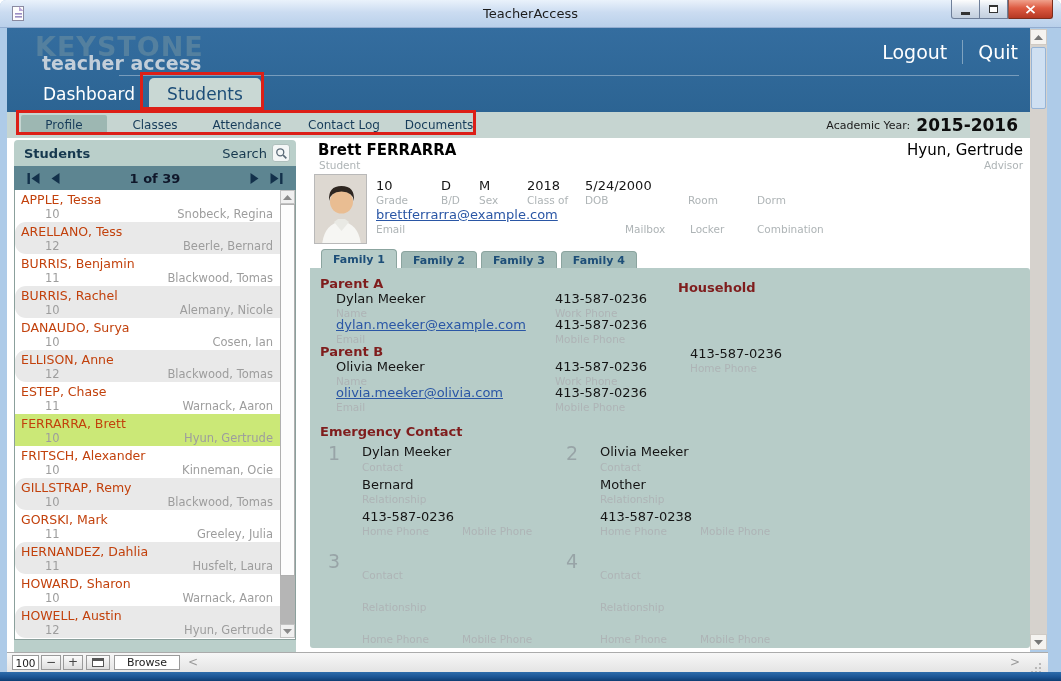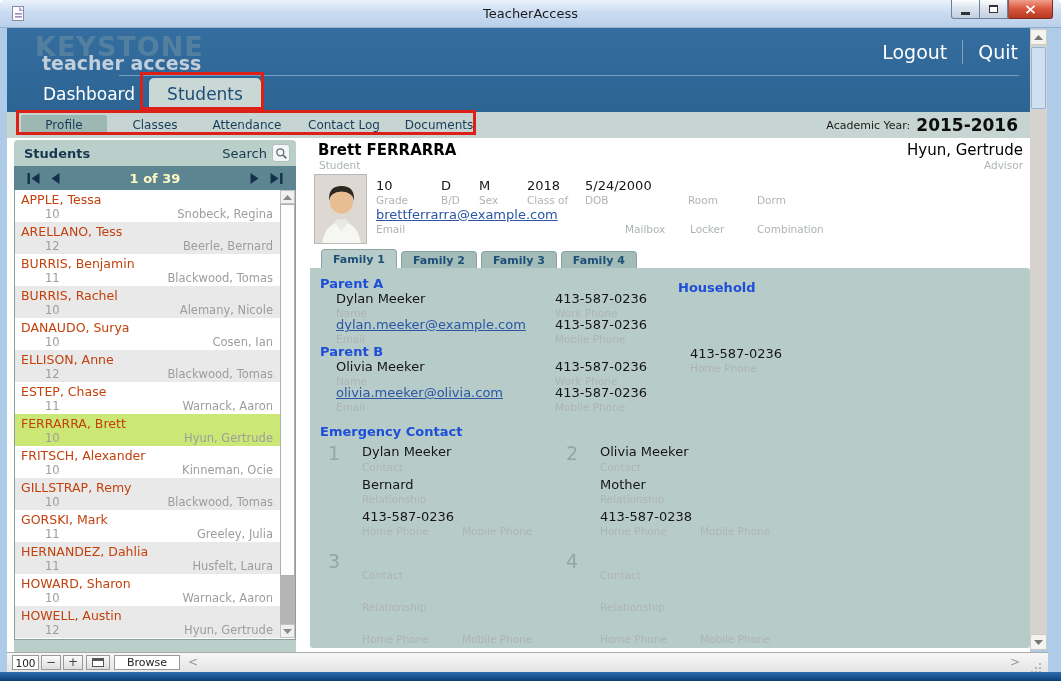--- a/index.html
+++ b/index.html
@@ -47,24 +47,24 @@
   .main { position:absolute; left:7px; top:138px; width:1023px; height:514px; background:#fff; }
 
   
   .lpanel { position:absolute; left:7px; top:2px; width:282px; height:512px; }
   .lphead { height:26px; background:#bacfca; border-radius:4px 4px 0 0; display:flex; align-items:center; padding:0 6px 0 10px; }
   .lptitle { font-size:13px; font-weight:bold; color:#16384e; flex:1; }
   .lpsearch { font-size:13px; color:#16384e; margin-right:5px; cursor:pointer;margin-left:16px; }
   .magbox { width:18px; height:18px; background:#f4f7f7; border:1px solid #aebfbc; border-radius:3px; display:flex; align-items:center; justify-content:center; cursor:pointer; }
   .lppager { height:24px; background:#5d8591; display:flex; align-items:center; padding:0 8px; }
   .pgbtn { display:flex; align-items:center; padding:0 5px; cursor:pointer; }
-  .pgtext { flex:1; text-align:center; font-size:13px; font-weight:bold; color:#fef9c3; }
+  .pgtext { flex:1; text-align:center; font-size:13px; font-weight:bold; color:#0f172a; }
   .lplist { position:relative; height:450px; background:#fff; border:1px solid #8ba09c; border-top:none; overflow:hidden; }
   .slrow { position:relative; height:32px; background:#fff; cursor:pointer; }
-  .slrow.alt { background:#e9e9e9; }
+  .slrow.alt { background:#e9e9e9;border-radius:11px; }
   .slrow.sel { background:#cbe877; }
   .slrow .nm { position:absolute; left:6px; top:2px; font-size:12.5px; color:#c2410c; white-space:nowrap; }
   .slrow .gr { position:absolute; left:30px; top:17px; font-size:11.5px; color:#9d9d9d; }
   .slrow .ad { position:absolute; right:22px; top:17px; font-size:11.5px; color:#9d9d9d; white-space:nowrap; }
   .lpscroll { position:absolute; right:0; top:0; width:15px; height:448px; background:#b5b5b5; }
   .sbtn { position:absolute; left:0; width:15px; height:14px; background:#f0f0f0; border:1px solid #c2c2c2; display:flex; align-items:center; justify-content:center; }
   .sbtn.up { top:0; } .sbtn.down { bottom:0; }
   .sthumb { position:absolute; left:0; top:14px; width:15px; height:372px; background:#fdfdfd; border:1px solid #b0b0b0; }
   .lpfoot { height:12px; background:#bacfca; }
 
@@ -78,21 +78,21 @@
   .fval { height:16px; font-size:13px; color:#151515; white-space:nowrap; }
   .flabel { font-size:10.5px; color:#aeb4b6; white-space:nowrap; }
   a.link { color:#2a56a5; text-decoration:underline; font-size:13px; cursor:pointer; }
 
   
   .ftabs { position:absolute; left:314px; top:111px; display:flex; gap:4px; align-items:flex-end; height:19px; }
   .ftab { height:17px; line-height:17px; padding:0 11px; font-size:11px; font-weight:bold; color:#1d4e78;
     background:#a4bcb8; border:1px solid #8ba49f; border-bottom:none; border-radius:4px 4px 0 0; cursor:pointer; }
   .ftab.active { height:19px; line-height:19px; background:#b7ccc8; }
   .fpanel { position:absolute; left:303px; top:130px; width:720px; height:380px; background:#b7ccc8; border-radius:0 3px 3px 3px; }
-  .sect { position:absolute; font-size:13px; font-weight:bold; color:#1d4ed8; white-space:nowrap; }
+  .sect { position:absolute; font-size:13px; font-weight:bold; color:#7f1d1d; white-space:nowrap; }
 
   
   .egrid { position:absolute; inset:0; }
   .eslot { position:absolute; width:238px; height:98px; }
   .eslot:nth-child(1){ left:14px; top:174px; }
   .eslot:nth-child(2){ left:252px; top:174px; }
   .eslot:nth-child(3){ left:14px; top:282px; }
   .eslot:nth-child(4){ left:252px; top:282px; }
   .enum { position:absolute; left:4px; top:0; font-size:19px; color:#98a4a7; }
   .cv { position:absolute; font-size:13px; color:#151515; white-space:nowrap; }

